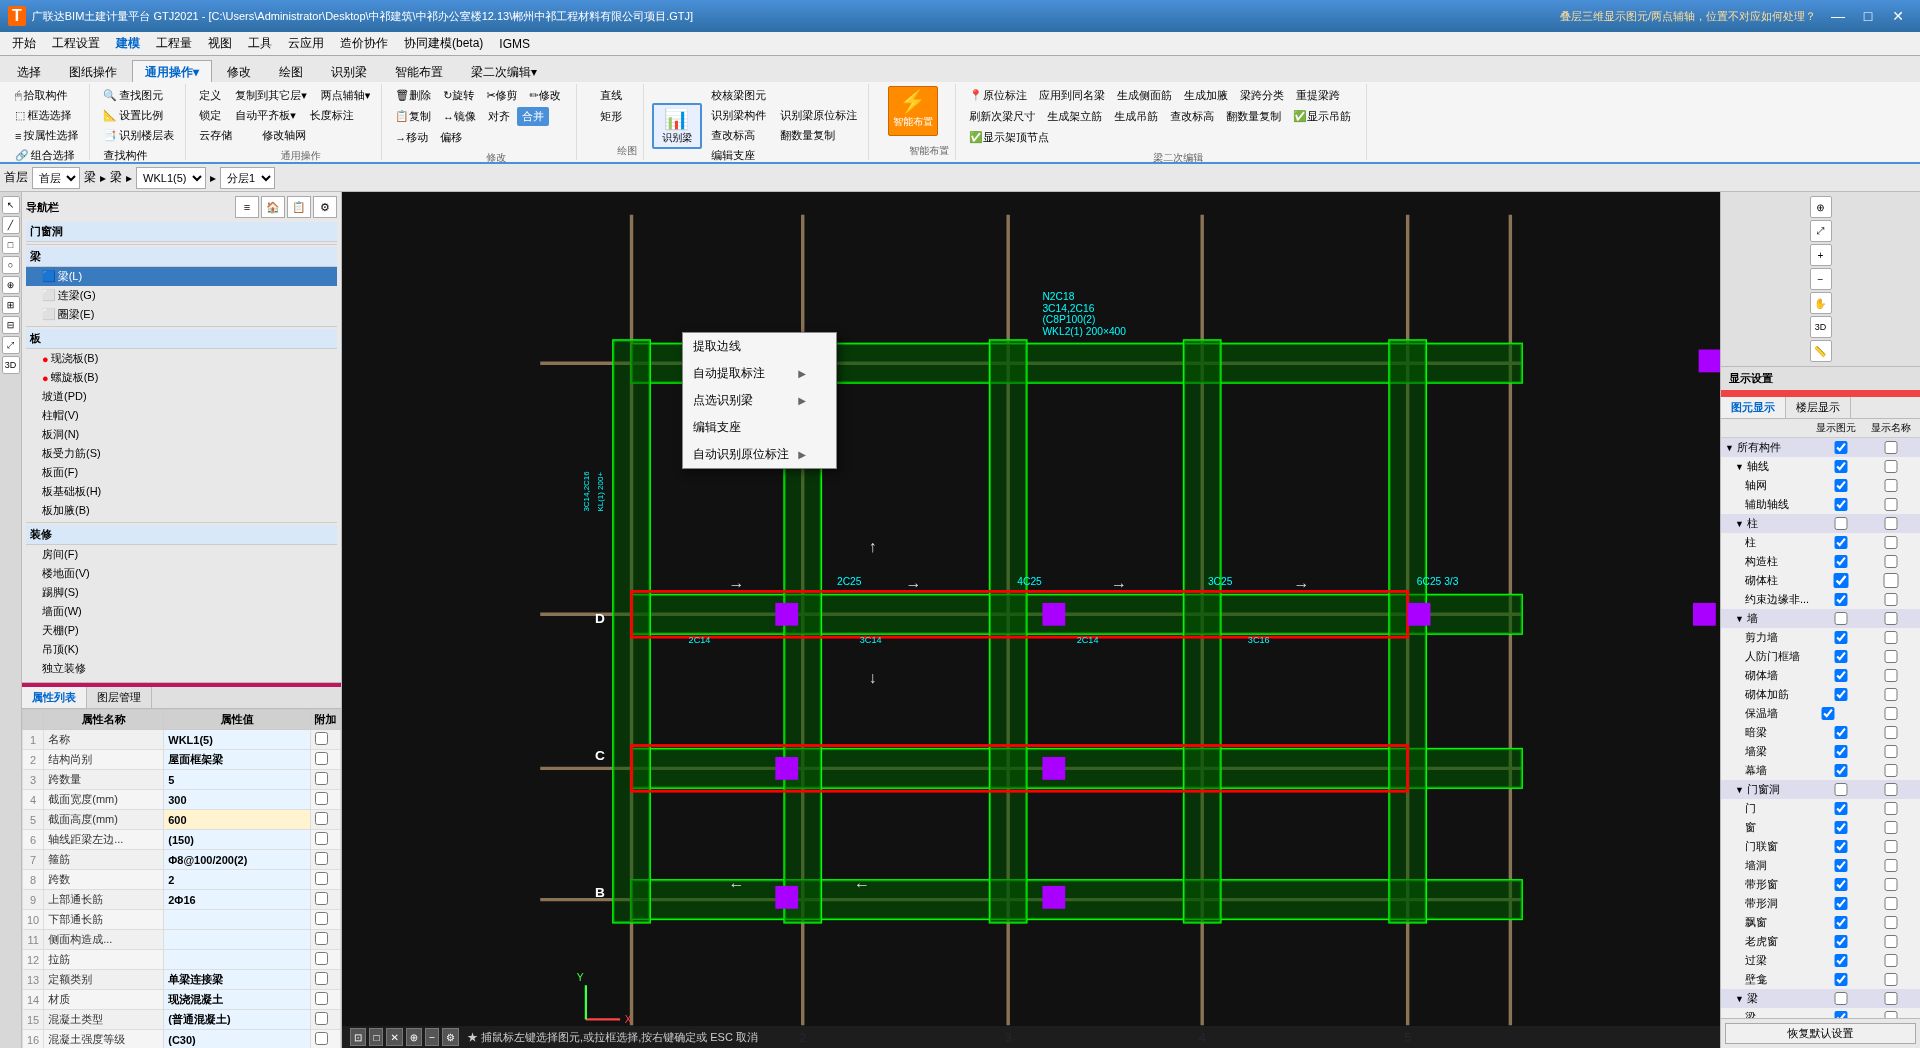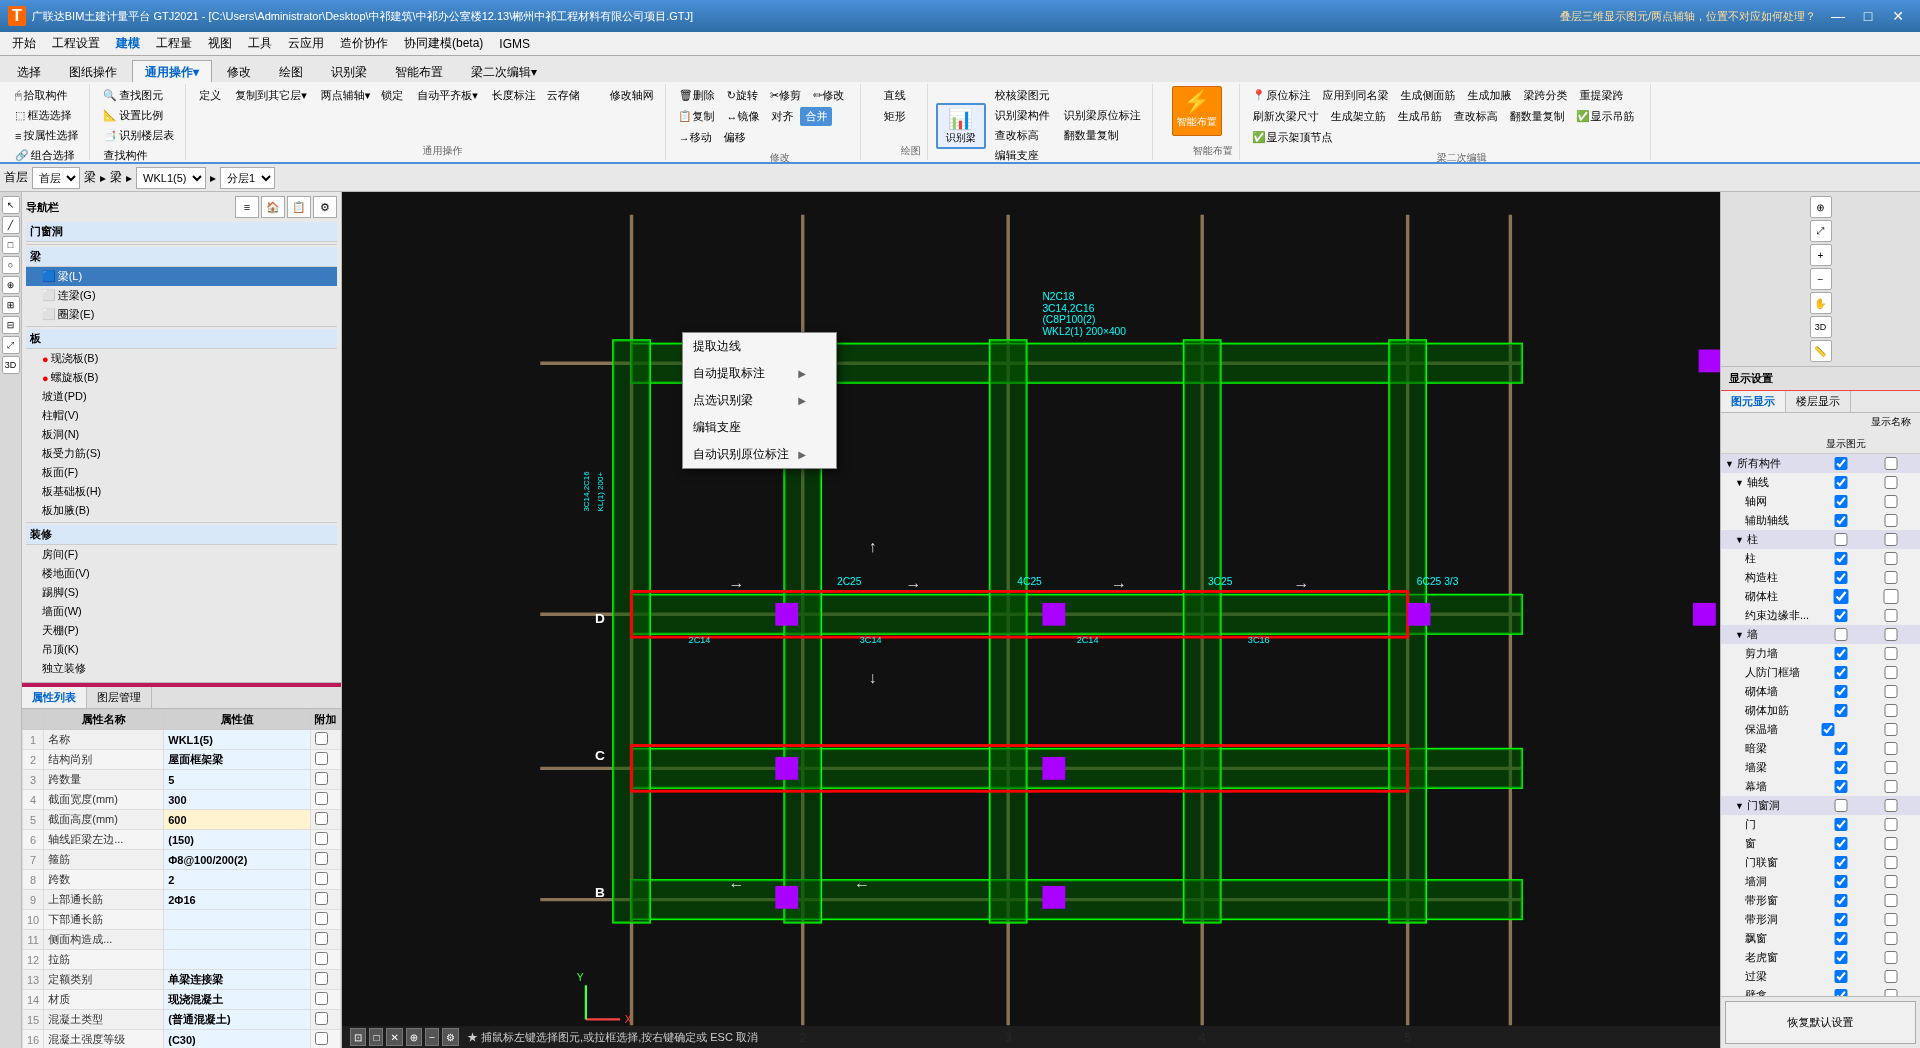--- a/index.html
+++ b/index.html
@@ -130,21 +130,21 @@
     .ctx-menu-item .arrow { margin-left: auto; font-size: 10px; color: #666; }
 
     
     #cad-canvas { position: absolute; top: 0; left: 0; width: 100%; height: 100%; }
 
     
     #right-panel {
       width: 200px; min-width: 200px; background: #f0f0f0; border-left: 1px solid #bbb;
       display: flex; flex-direction: column; overflow: hidden; font-size: 11px;
     }
-    .right-panel-title { padding: 4px 8px; font-weight: bold; background: #e0e0e0; border-bottom: 1px solid #ef4444; }
+    .right-panel-title { padding: 4px 8px; font-weight: bold; background: #e0e0e0; border-bottom: 7px solid #ef4444; }
     .right-panel-tabs { display: flex; background: #e8e8e8; border-bottom: 1px solid #bbb; }
     .right-panel-tab { padding: 3px 10px; cursor: pointer; border-right: 1px solid #bbb; font-size: 11px; }
     .right-panel-tab.active { background: #f0f0f0; font-weight: bold; color: #0066cc; }
     
     
     .canvas-hint { position: absolute; bottom: 24px; left: 0; right: 0; height: 22px; background: rgba(0,0,0,0.7); color: #ccc; font-size: 11px; display: flex; align-items: center; padding: 0 8px; }
 
     
     #left-sidebar-icons {
       width: 22px; background: #d0d0d0; border-right: 1px solid #bbb;
@@ -248,21 +248,21 @@
             <span>查找构件</span>
           </div>
 
         </div>
       </div>
 
     </div>
 
     <div class="ribbon-group">
       <div class="ribbon-group-content">
-        <div style="display:flex;flex-direction:row;gap:1px;">
+        <div style="display:flex;flex-direction:column;gap:1px;">
           <div style="display:flex;gap:4px;">
             <div class="ribbon-btn-sm">定义</div>
             <div class="ribbon-btn-sm">复制到其它层▾</div>
             <div class="ribbon-btn-sm">两点辅轴▾</div>
           </div>
           <div style="display:flex;gap:4px;">
             <div class="ribbon-btn-sm">锁定</div>
             <div class="ribbon-btn-sm">自动平齐板▾</div>
             <div class="ribbon-btn-sm">长度标注</div>
           </div>
@@ -729,21 +729,21 @@
     </div>
 
     <div class="right-panel-title">显示设置</div>
     <div class="right-panel-tabs">
       <div class="right-panel-tab active">图元显示</div>
       <div class="right-panel-tab">楼层显示</div>
     </div>
 
     <div style="display:flex;font-size:10px;background:#e8e8e8;border-bottom:1px solid #ccc;padding:2px 4px;">
       <div style="flex:1;"></div>
-      <div style="width:50px;text-align:right;margin-top:22px;">显示图元</div>
+      <div style="width:50px;text-align:left;">显示图元</div>
       <div style="width:50px;text-align:center;">显示名称</div>
     </div>
 
     <div style="overflow-y:auto;flex:1;font-size:11px;">
 
       <div style="display:flex;align-items:center;padding:2px 4px;background:#dde;">
         <span style="width:12px;font-size:9px;">▼</span>
         <span style="flex:1;">所有构件</span>
         <input type="checkbox" checked="" style="width: 50px;">
         <input type="checkbox" style="width: 50px;">
@@ -905,17 +905,17 @@
       </div>
       <div style="display:flex;align-items:center;padding:2px 4px 2px 24px;">
         <span style="flex:1;">梁</span>
         <input type="checkbox" checked="" style="width: 50px;">
         <input type="checkbox" style="width: 50px;">
       </div>
 
     </div>
 
     <div style="padding:4px;border-top:1px solid #bbb;background:#e8e8e8;">
-      <button style="width:100%;padding:13px;font-size:11px;cursor:pointer;background:#f0f0f0;border:1px solid #aaa;">恢复默认设置</button>
+      <button style="width:100%;padding:2px;font-size:11px;cursor:pointer;background:#f0f0f0;border:1px solid #aaa;">恢复默认设置</button>
     </div>
   </div>
 
 </div>
 
 </body></html>

